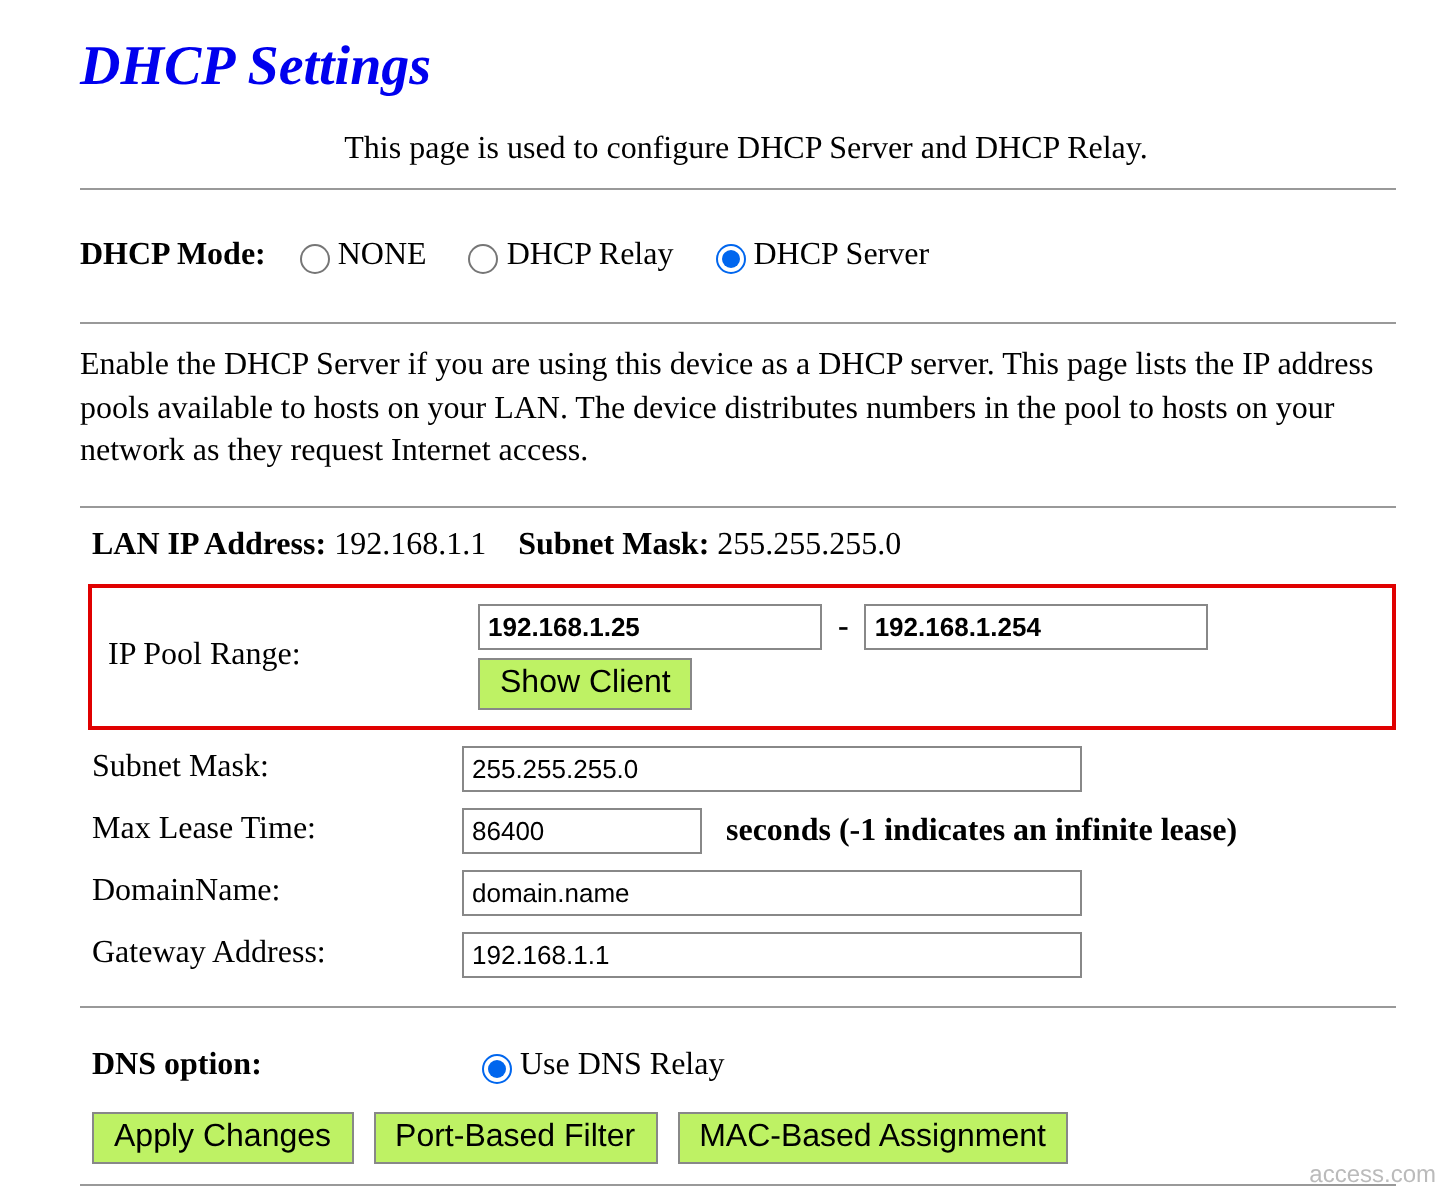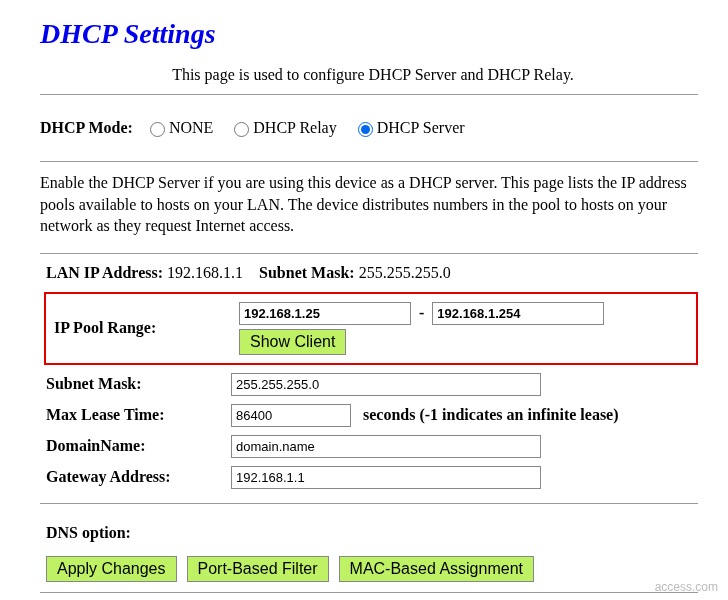--- a/index.html
+++ b/index.html
@@ -59,21 +59,21 @@
       margin: 10px 0 10px 6px;
     }
     .laninfo .k { font-weight: bold; }
     .redbox {
       border: 2px solid #e00000;
       padding: 4px 6px;
       margin: 4px 0 4px 4px;
     }
     table.form { border-collapse: collapse; width: 100%; }
     table.form td { padding: 4px 2px; vertical-align: middle; }
-    td.flabel { font-weight: bold; width: 185px; padding-left: 6px; }
+    td.flabel { font-weight: normal; width: 185px; padding-left: 6px; }
     input[type="text"] {
       font-family: Arial, sans-serif;
       font-size: 13px;
       padding: 3px 4px;
       border: 1px solid #888;
       background: #fff;
     }
     .txt-ip { width: 172px; font-weight: bold; }
     .txt-wide { width: 310px; }
     .txt-num { width: 120px; }
@@ -178,20 +178,24 @@
       <td class="flabel">Gateway Address:</td>
       <td><input type="text" class="txt-wide" value="192.168.1.1" style=""></td>
     </tr>
   </tbody>
     </table>
 
   <hr>
 
   <div class="dns-row">
     <span class="lbl">DNS option:</span>
+    <label class="radio-opt">
+      <input type="radio" name="dns" checked="" style="">
+      <span>Use DNS Relay</span>
+    </label>
   </div>
 
   <div class="btnrow">
     <button>Apply Changes</button>
     <button>Port-Based Filter</button>
     <button>MAC-Based Assignment</button>
   </div>
 
   <hr>
 </div>

